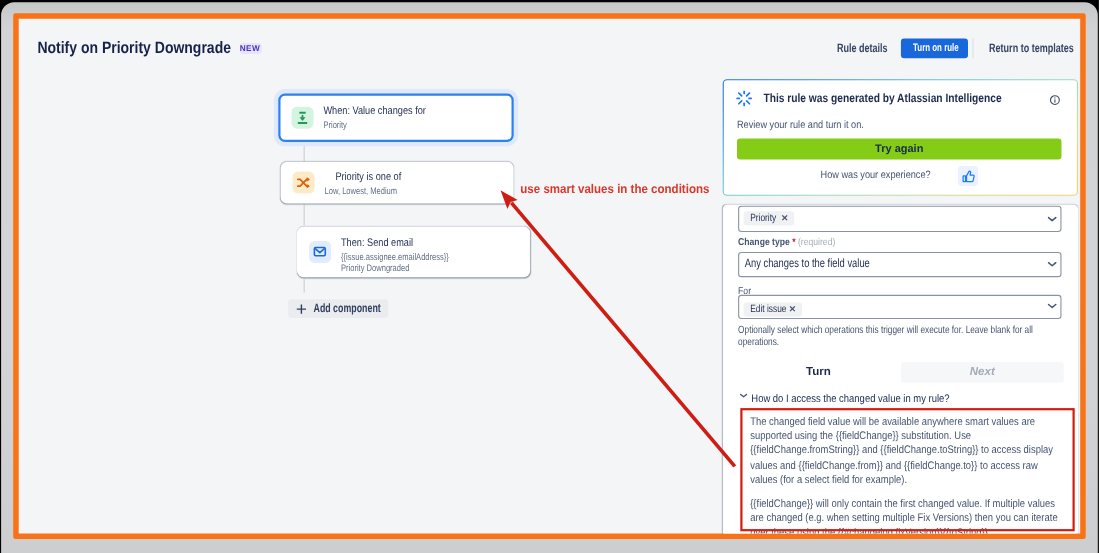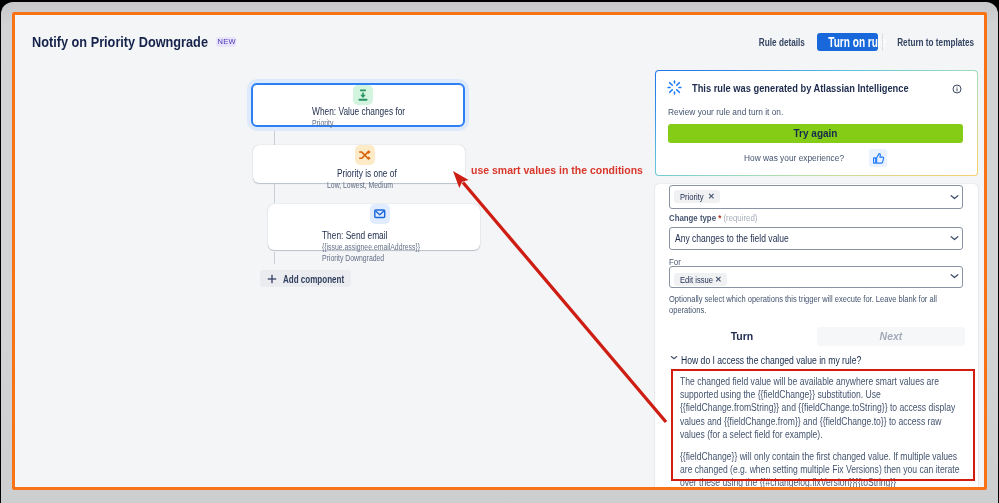--- a/index.html
+++ b/index.html
@@ -7,45 +7,45 @@
        font-family:"Liberation Sans", sans-serif;
        -webkit-font-smoothing:antialiased;
        text-rendering:optimizeLegibility;}
 
   
   .frame{position:absolute;left:1px;top:2px;width:997px;height:560px;
          border-radius:12px;
          background:linear-gradient(180deg,#c6c7c8 0%,#d2d3d4 4%,#d3d4d5 55%,#cbcccd 100%);}
   .screen{position:absolute;left:12px;top:12px;width:975px;height:478px;
           background:#F4F5F7;border-radius:2px;overflow:hidden;
-          border:3px solid #f97316;box-sizing:border-box;}
+          border:5px solid #f97316;box-sizing:border-box;}
 
   
   .page-title{position:absolute;left:17px;top:18px;font-size:15px;font-weight:700;
               color:#15224A;line-height:17px;transform:scaleX(.848);transform-origin:0 50%;
               white-space:nowrap;}
   .new-badge{position:absolute;left:201px;top:22px;background:#E9E4FD;color:#4C35B8;
-             font-size:7.5px;font-weight:400;letter-spacing:.3px;width:20px;height:10px;
-             border-radius:3px;line-height:10px;text-align:right;box-sizing:border-box;}
+             font-size:7.5px;font-weight:700;letter-spacing:.3px;width:20px;height:10px;
+             border-radius:3px;line-height:10px;text-align:left;box-sizing:border-box;}
   .hdr-actions{position:absolute;left:0;top:0;}
   .lnkbtn{position:absolute;font-size:11px;color:#344563;font-weight:700;border-radius:3px;
           background:transparent;border:0;cursor:pointer;white-space:nowrap;padding:0;
           font-family:inherit;text-align:center;line-height:18px;}
   .lnkbtn>span{display:inline-block;transform:scaleX(.745);}
   .primary>span{display:inline-block;transform:scaleX(.72);}
-  .primary{position:absolute;background:#1868DB;color:#fff;font-size:14px;font-weight:700;border:0;
-           border-radius:3px;cursor:pointer;padding:0;font-family:inherit;text-align:center;
+  .primary{position:absolute;background:#1868DB;color:#fff;font-size:10px;font-weight:700;border:0;
+           border-radius:3px;cursor:pointer;padding:0;font-family:inherit;text-align:right;
            line-height:18px;white-space:nowrap;}
   .vsep{position:absolute;width:1px;background:#DCDFE4;}
 
   
   .conn{position:absolute;width:1px;background:#C9CDD4;}
   .node{position:absolute;background:#fff;border-radius:6px;
         box-shadow:0 1px 1px rgba(9,30,66,.22),0 0 1px rgba(9,30,66,.28);
-        display:flex;align-items:center;box-sizing:border-box;padding-left:11px;flex-direction:column;}
+        display:flex;align-items:center;box-sizing:border-box;padding-left:11px;}
   .node.sel{border:2px solid #2D7FF4;box-shadow:0 0 0 4px #DEEAFC;padding-left:10px;}
   .nicon{width:20px;height:20px;border-radius:5px;display:flex;align-items:center;
          justify-content:center;flex:0 0 auto;}
   .ntext{margin-left:9px;}
   .ntitle{font-size:10px;color:#1D2B4D;font-weight:400;line-height:13px;
           transform:scaleX(.835);transform-origin:0 50%;white-space:nowrap;}
   .nsub{font-size:8.7px;color:#626F86;line-height:10.5px;
         transform:scaleX(.79);transform-origin:0 50%;white-space:nowrap;}
   .addbtn{position:absolute;display:inline-flex;align-items:center;
           background:#EBECF0;border:0;border-radius:3px;padding:0 7px 0 6px;height:17px;

